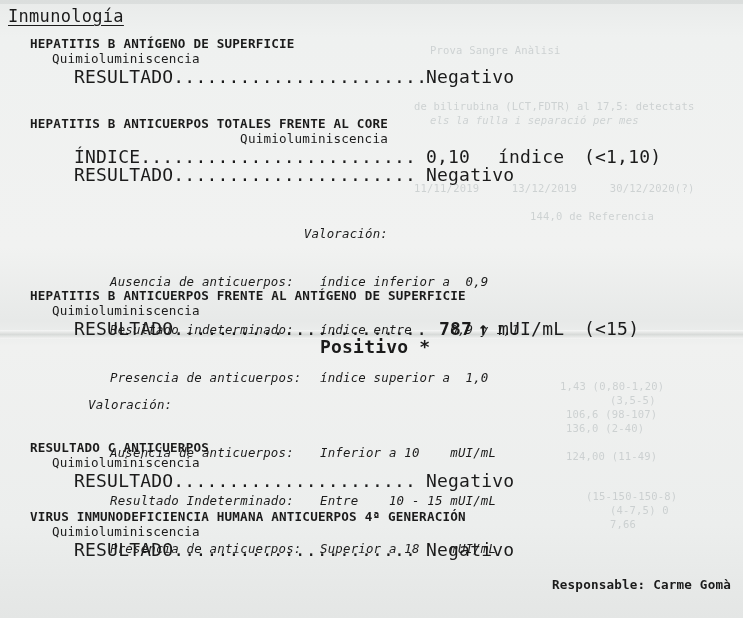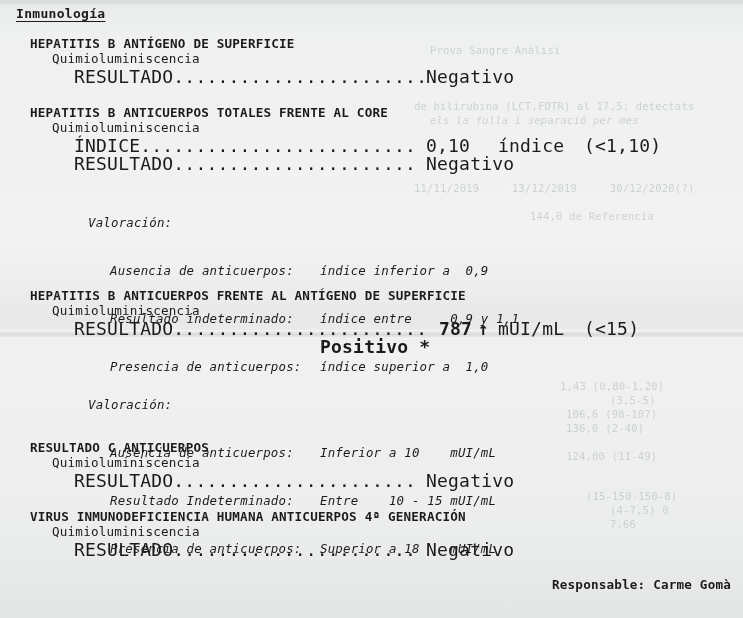--- a/index.html
+++ b/index.html
@@ -60,27 +60,26 @@
   .ghost.l { transform: none; }
 
   .content {
     position: absolute;
     inset: 0;
     padding: 0;
   }
 
   .section-title {
     position: absolute;
-    left: 16px;
+    left: 8px;
     top: 6px;
-    font-size: 13px;
+    font-size: 17px;
     letter-spacing: .3px;
     text-decoration: underline;
     text-underline-offset: 3px;
-    font-weight: bold;
   }
 
   .block {
     position: absolute;
     left: 30px;
   }
   .hdr {
     font-weight: bold;
     font-size: 12.6px;
     letter-spacing: .2px;
@@ -153,21 +152,21 @@
 
   <div class="block" style="top:36px;">
     <div class="hdr">HEPATITIS B ANTÍGENO DE SUPERFICIE</div>
     <div class="tech">Quimioluminiscencia</div>
     <div class="row">
       <span class="label">RESULTADO.......................</span>
       <span class="value">Negativo</span>
     </div>
   </div>
 
-  <div class="block" style="top:105px;">
+  <div class="block" style="top:116px;text-align:right;">
     <div class="hdr">HEPATITIS B ANTICUERPOS TOTALES FRENTE AL CORE</div>
     <div class="tech">Quimioluminiscencia</div>
     <div class="row">
       <span class="label">ÍNDICE.........................</span>
       <span class="value">0,10</span>
       <span class="idx">índice</span>
       <span class="idxref">(&lt;1,10)</span>
     </div>
     <div class="row">
       <span class="label">RESULTADO......................</span>

